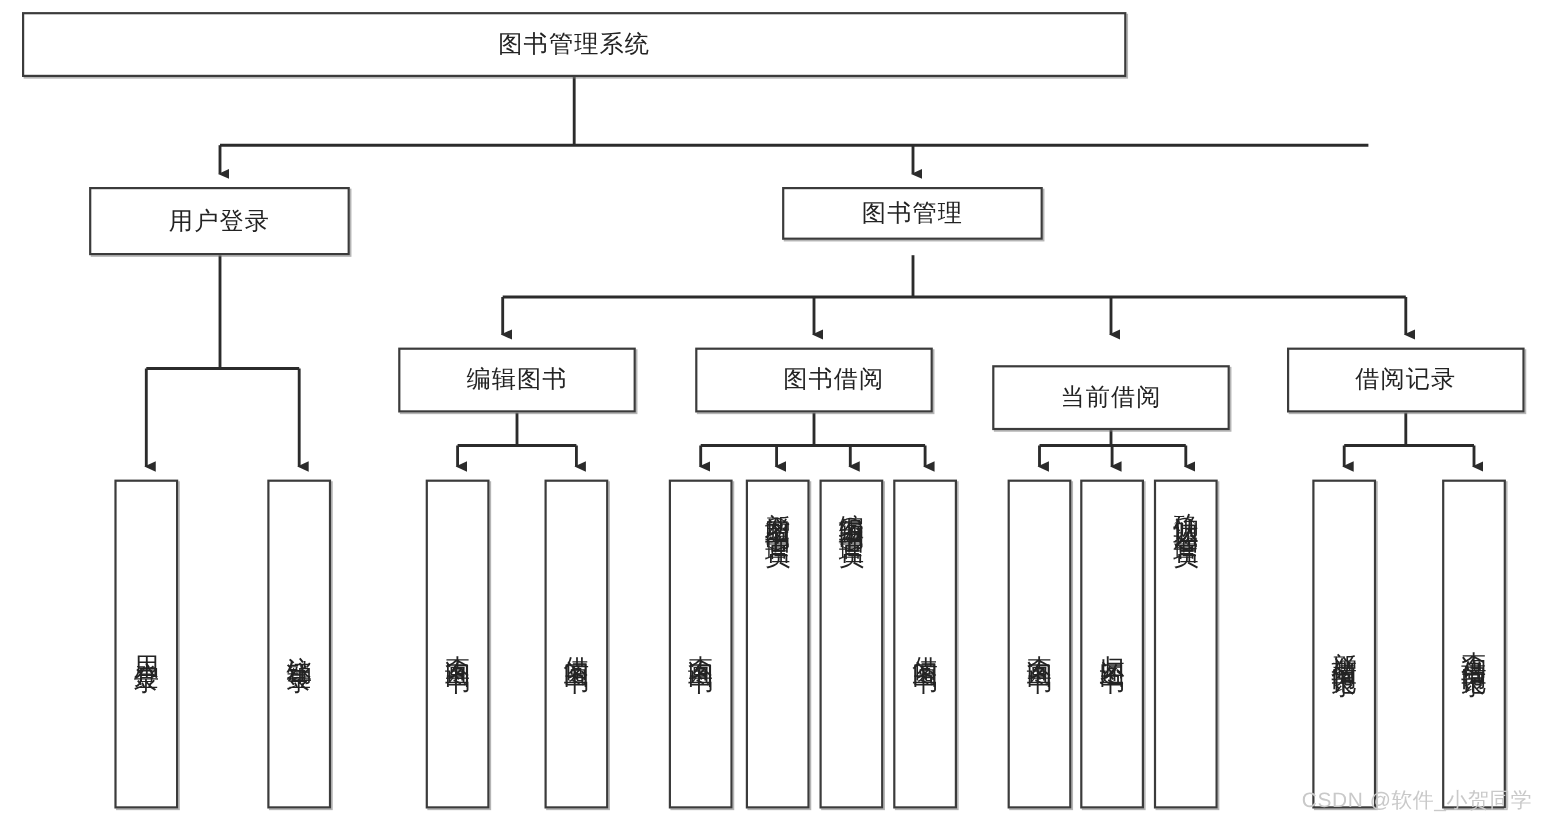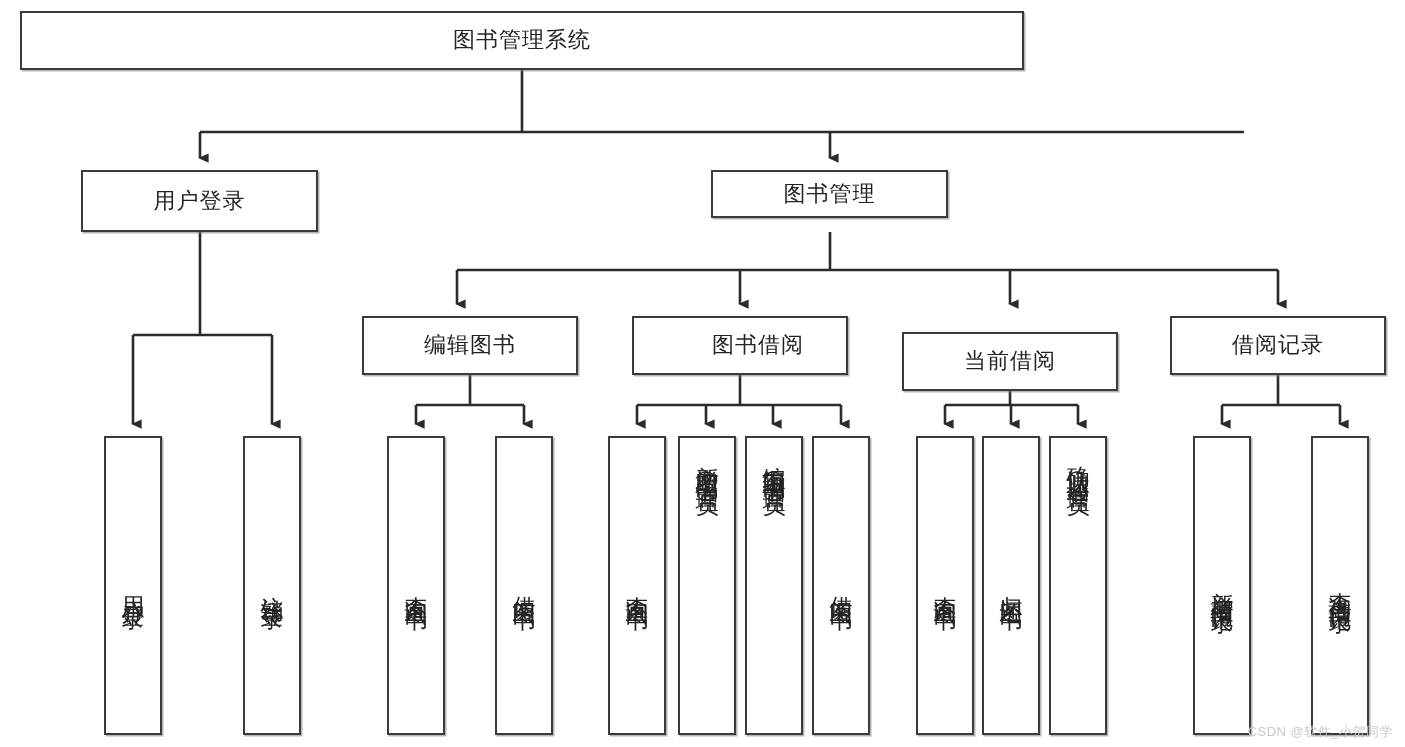--- a/index.html
+++ b/index.html
@@ -50,21 +50,21 @@
   }
   .node.v.mid{
     align-items:center;
     padding-top:0;
   }
 
   .watermark{
     position:absolute;
     right:12px;bottom:6px;
     color:#c9c9c9;
-    font-size:13px;
+    font-size:19px;
     letter-spacing:.5px;
     white-space:nowrap;
     user-select:none;
   }
 </style>
 </head>
 <body>
 
 <div id="stage">
 

